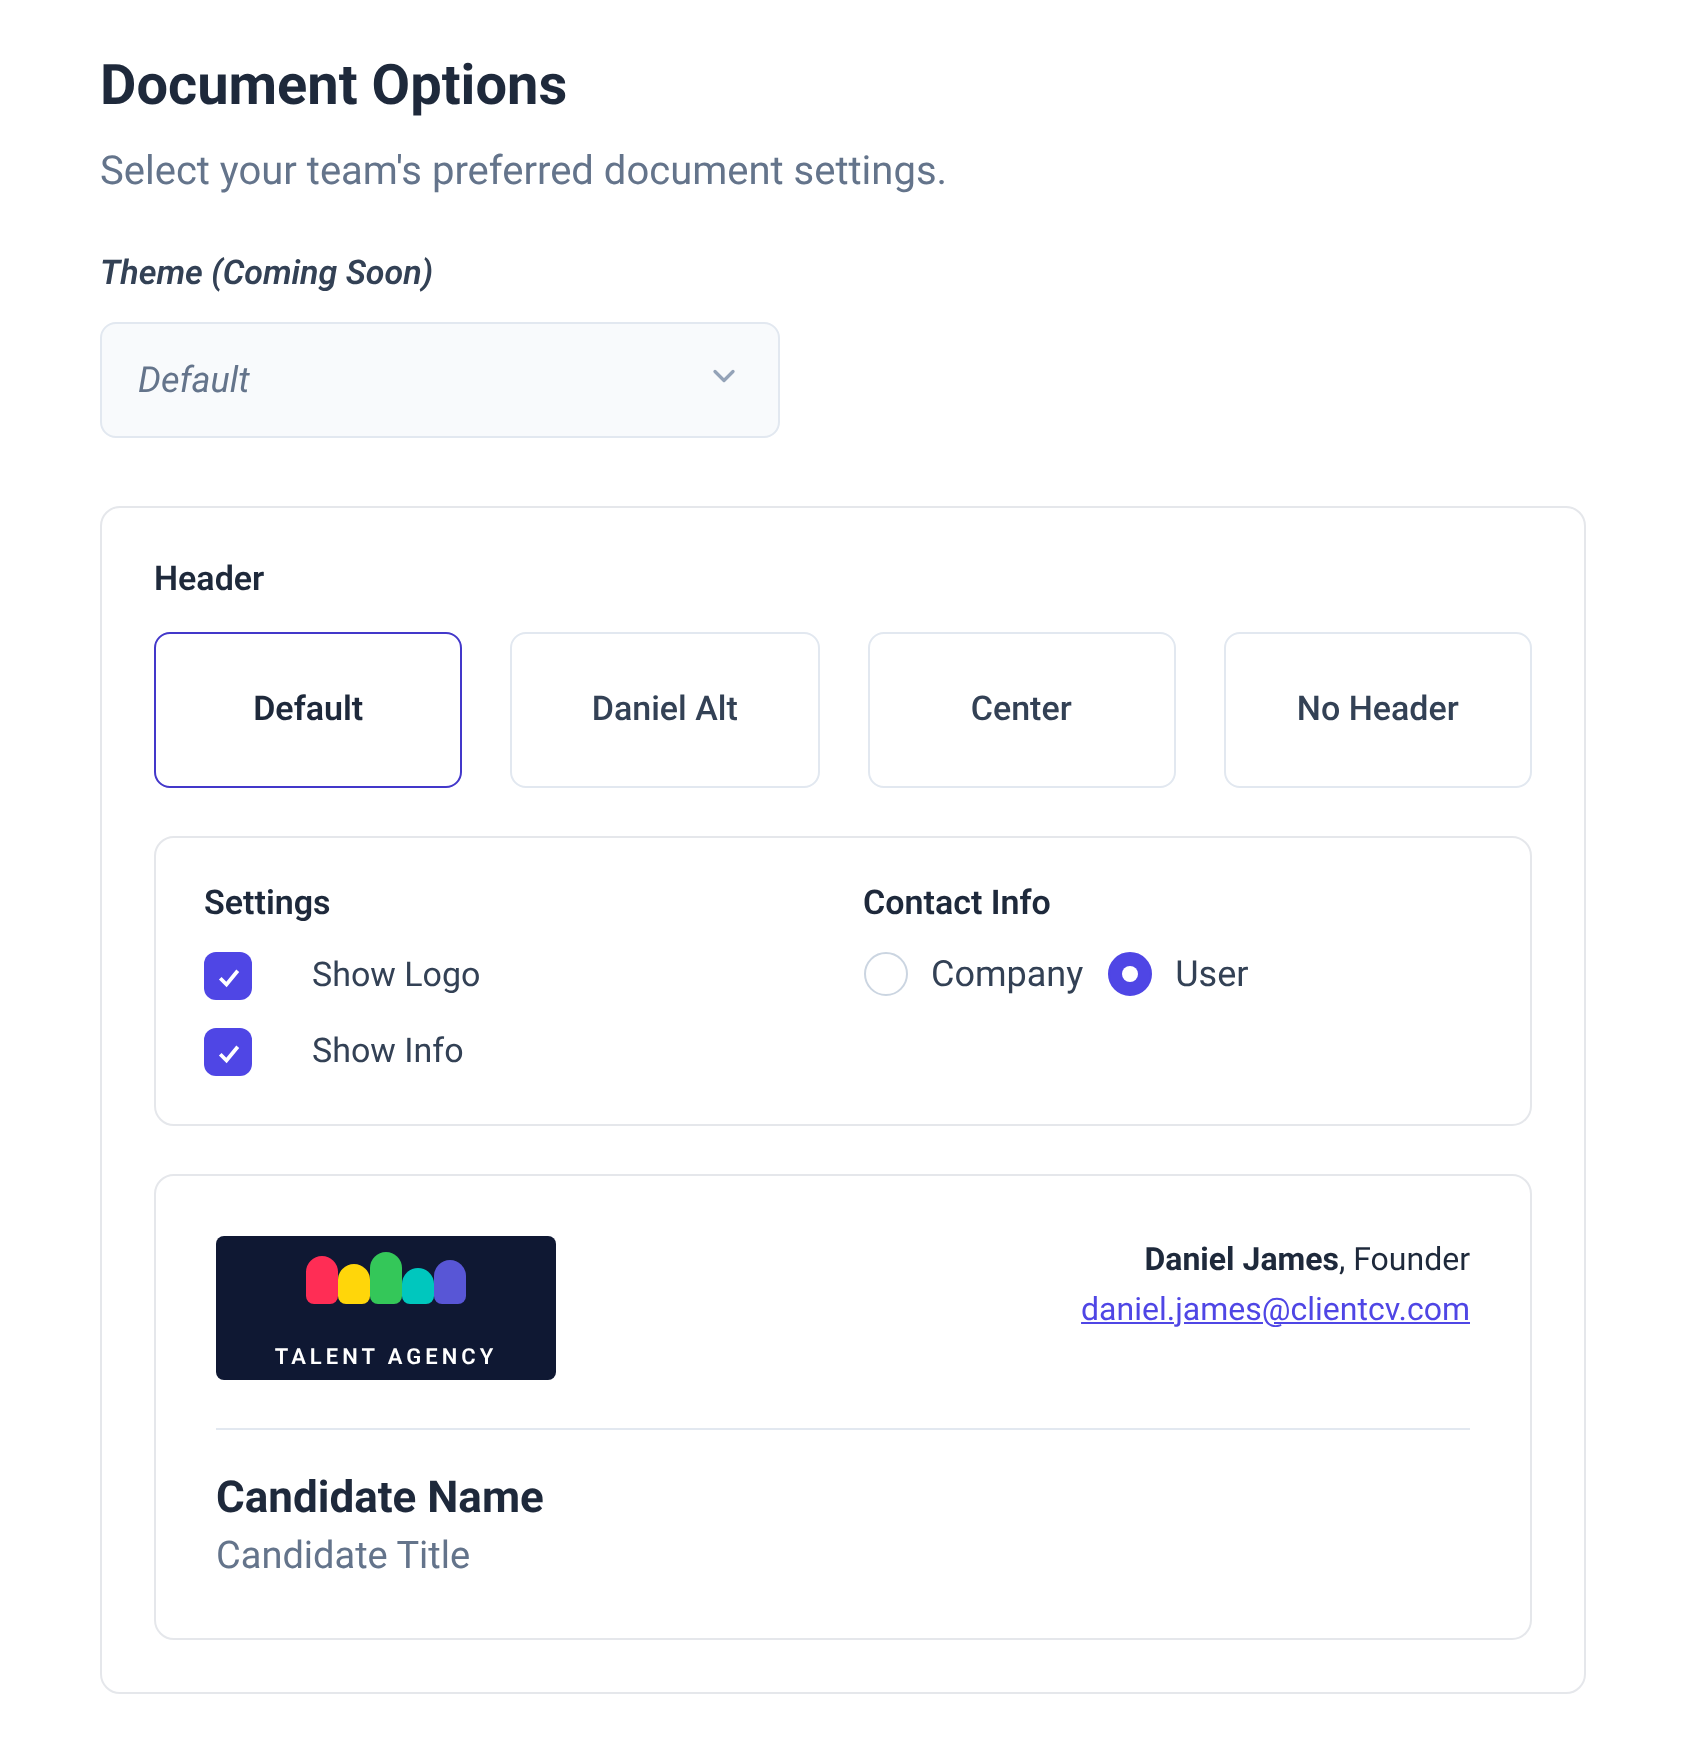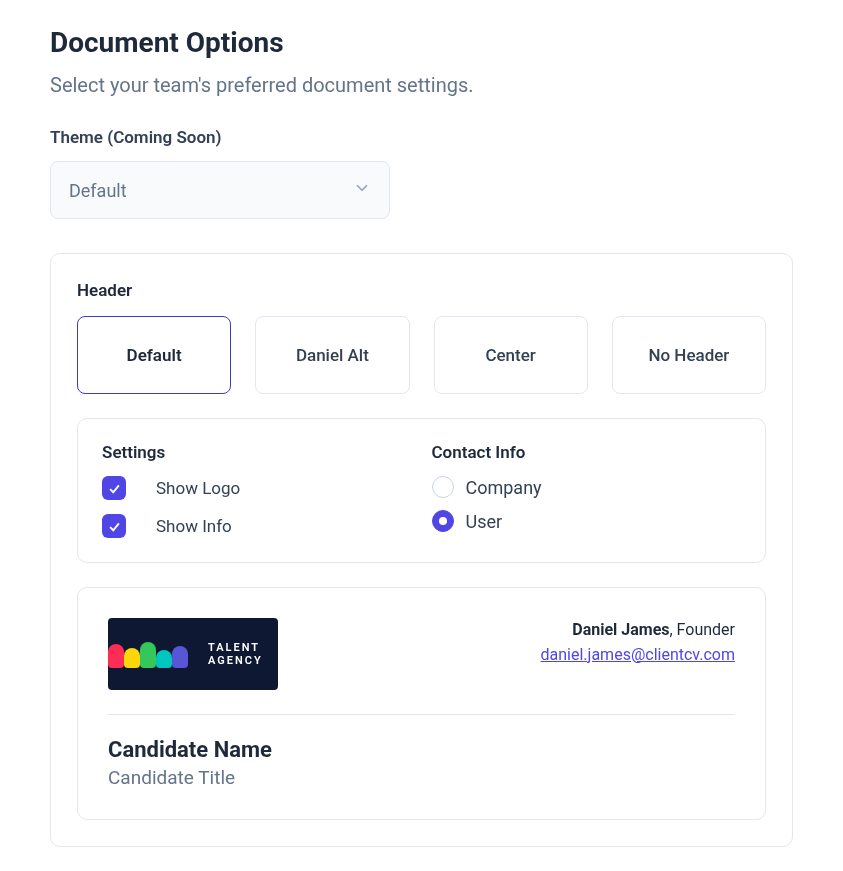--- a/index.html
+++ b/index.html
@@ -12,21 +12,21 @@
     --indigo:#4f46e5;
     --indigo-border:#4338ca;
     --link:#4f46e5;
     --bg:#ffffff;
   }
   *{box-sizing:border-box;font-family:-apple-system,BlinkMacSystemFont,"Segoe UI",Roboto,Inter,Helvetica,Arial,sans-serif;}
   body{margin:0;background:var(--bg);width:843px;}
   .page{padding:26px 50px 40px 50px;}
   .title{font-size:28px;font-weight:700;color:var(--text-900);margin:0 0 14px 0;}
   .subtitle{font-size:20px;color:var(--text-500);margin:0 0 30px 0;}
-  .row{display:flex;align-items:center;}
+  .row{display:flex;align-items:center;font-style:italic;}
   .label{font-size:17px;font-weight:600;color:var(--text-700);margin-bottom:14px;display:block;}
   .theme-col{width:340px;}
   .select{display:flex;align-items:center;justify-content:space-between;height:58px;padding:0 18px;border:1px solid var(--border);border-radius:8px;background:#f8fafc;cursor:pointer;}
   .select-text{color:var(--text-500);font-size:18px;}
   .chev{color:#94a3b8;}
   .radios{display:flex;gap:30px;align-items:center;margin-top:22px;}
   .radio{display:flex;align-items:center;gap:12px;cursor:pointer;}
   .radio-circle{width:22px;height:22px;border-radius:50%;border:1.5px solid #cbd5e1;display:flex;align-items:center;justify-content:center;flex:0 0 auto;}
   .radio-circle.on{border-color:var(--indigo);background:var(--indigo);}
   .radio-circle.on::after{content:"";width:8px;height:8px;border-radius:50%;background:#fff;}
@@ -36,24 +36,24 @@
   .header-tabs{display:grid;grid-template-columns:repeat(4,1fr);gap:24px;}
   .htab{height:78px;border:1px solid var(--border);border-radius:8px;display:flex;align-items:center;justify-content:center;font-size:17px;color:var(--text-700);font-weight:500;cursor:pointer;background:#fff;}
   .htab.active{border:1.5px solid var(--indigo-border);color:var(--text-900);font-weight:600;}
   .settings-card{margin-top:24px;border:1px solid var(--border-card);border-radius:10px;padding:23px 24px 24px 24px;display:grid;grid-template-columns:1fr 1fr;gap:20px;}
   .settings-title{font-size:17px;font-weight:600;color:var(--text-900);margin-bottom:14px;}
   .check-row{display:flex;align-items:center;gap:30px;margin-bottom:14px;}
   .check-row:last-child{margin-bottom:0;}
   .checkbox{width:24px;height:24px;border-radius:6px;background:var(--indigo);display:flex;align-items:center;justify-content:center;flex:0 0 auto;cursor:pointer;}
   .checkbox svg{width:15px;height:15px;stroke:#fff;stroke-width:3;fill:none;}
   .check-label{font-size:17px;color:var(--text-700);}
-  .vradios{display:flex;flex-direction:column;gap:12px;}
+  .vradios{display:flex;flex-direction:row;gap:12px;}
   .preview-card{margin-top:24px;border:1px solid var(--border-card);border-radius:10px;padding:30px;}
   .preview-top{display:flex;justify-content:space-between;align-items:flex-start;padding-bottom:24px;border-bottom:1px solid var(--border);}
-  .logo{width:170px;height:72px;background:#0f1833;border-radius:4px;display:flex;flex-direction:row;align-items:center;justify-content:center;gap:20px;}
+  .logo{width:170px;height:72px;background:#0f1833;border-radius:4px;display:flex;flex-direction:column;align-items:center;justify-content:center;gap:20px;}
   .logo-art{display:flex;gap:-4px;height:28px;align-items:flex-end;}
   .la{width:16px;height:22px;border-radius:8px 8px 4px 4px;}
   .la1{background:#ff2d55;height:24px;}
   .la2{background:#ffd60a;height:20px;}
   .la3{background:#34c759;height:26px;}
   .la4{background:#00c7be;height:18px;}
   .la5{background:#5856d6;height:22px;}
   .logo-text{color:#fff;font-size:11px;letter-spacing:2px;font-weight:600;}
   .contact{text-align:right;font-size:16px;color:var(--text-900);line-height:1.55;}
   .contact .name{font-weight:700;}

